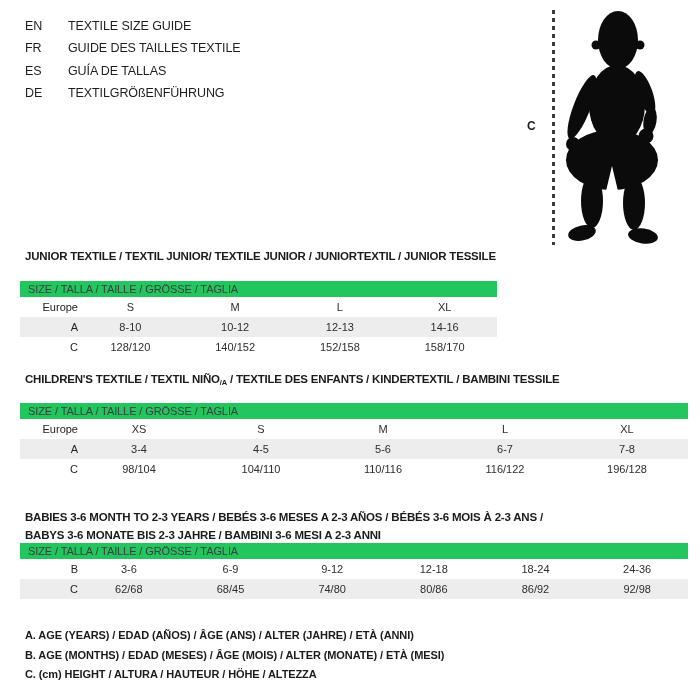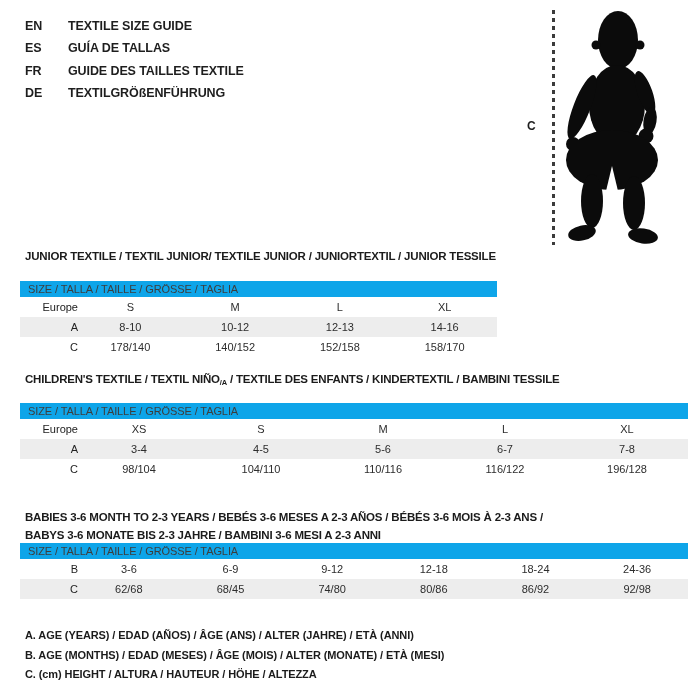--- a/index.html
+++ b/index.html
@@ -3,56 +3,56 @@
 <meta charset="utf-8">
 <style>
   html,body{margin:0;padding:0;}
   body{
     width:700px;height:700px;position:relative;background:#ffffff;
     font-family:"Liberation Sans","DejaVu Sans",sans-serif;
     color:#1e1e1e;overflow:hidden;
   }
   
   .lang-list{position:absolute;left:25px;top:15px;}
-  .lang-row{height:22.4px;line-height:22.4px;font-size:12.5px;font-weight:bold;letter-spacing:-0.1px;white-space:nowrap;}
+  .lang-row{height:22.4px;line-height:22.4px;font-size:12.5px;font-weight:normal;letter-spacing:-0.1px;white-space:nowrap;}
   .lang-code{display:inline-block;width:43px;}
   
   .baby-svg{position:absolute;left:561px;top:8px;width:102px;height:236px;}
   .dash-line{position:absolute;left:552px;top:10px;width:2.5px;height:235px;
     background:repeating-linear-gradient(to bottom,#3b3b3b 0 4px,transparent 4px 8px);}
   .height-label{position:absolute;left:527px;top:119px;font-size:12px;font-weight:bold;}
   
   .sec-title{position:absolute;font-size:11.5px;font-weight:bold;letter-spacing:-0.2px;white-space:nowrap;color:#1b1b1b;}
   .sub{font-size:7.5px;vertical-align:-1.5px;}
   .two-line{line-height:18px;white-space:nowrap;margin-top:12px;}
   
   .tbl-wrap{position:absolute;}
-  .band{height:16px;line-height:16px;background:#0ea5e9;color:#3d3d3d;
+  .band{height:16px;line-height:16px;background:#22c55e;color:#3d3d3d;
     font-size:11px;padding-left:8px;letter-spacing:-0.1px;}
   table.size-table{border-collapse:collapse;table-layout:fixed;width:100%;}
   table.size-table td{height:20px;padding:0;font-size:11px;text-align:center;color:#2d2d2d;vertical-align:middle;}
   table.size-table td.lbl{text-align:right;padding-left:5px;color:#222;}
   tr.stripe td{background:#ededed;}
   col.c-label{width:58px;}
   
   .notes{position:absolute;left:25px;top:626px;}
   .note-line{height:19.6px;line-height:19.6px;font-size:11px;font-weight:bold;letter-spacing:-0.1px;white-space:nowrap;color:#1b1b1b;}
 </style>
 </head>
 <body>
 
 <div class="lang-list">
   <div class="lang-row">
     <span class="lang-code">EN</span><span>TEXTILE SIZE GUIDE</span>
   </div>
   <div class="lang-row">
+    <span class="lang-code">FR</span><span>GUIDE DES TAILLES TEXTILE</span>
+  </div>
+  <div class="lang-row">
     <span class="lang-code">ES</span><span>GUÍA DE TALLAS</span>
-  </div>
-  <div class="lang-row">
-    <span class="lang-code">FR</span><span>GUIDE DES TAILLES TEXTILE</span>
   </div>
   <div class="lang-row">
     <span class="lang-code">DE</span><span>TEXTILGRÖßENFÜHRUNG</span>
   </div>
 </div>
 
 <div class="dash-line"></div>
 <div class="height-label">C</div>
 <svg class="baby-svg" viewBox="0 0 102 236" xmlns="http://www.w3.org/2000/svg">
   <g fill="#0b0b0b">
@@ -95,21 +95,21 @@
     </tr>
     <tr class="stripe">
       <td class="lbl">A</td>
       <td>8-10</td>
       <td>10-12</td>
       <td>12-13</td>
       <td>14-16</td>
     </tr>
     <tr>
       <td class="lbl">C</td>
-      <td>178/140</td>
+      <td>128/120</td>
       <td>140/152</td>
       <td>152/158</td>
       <td>158/170</td>
     </tr>
   </tbody>
     </table>
 </div>
 
 <div class="sec-title" style="left:25px;top:373px;">
   <span>CHILDREN'S TEXTILE / TEXTIL NIÑO</span><span class="sub">/A</span><span> / TEXTILE DES ENFANTS / KINDERTEXTIL / BAMBINI TESSILE</span>

